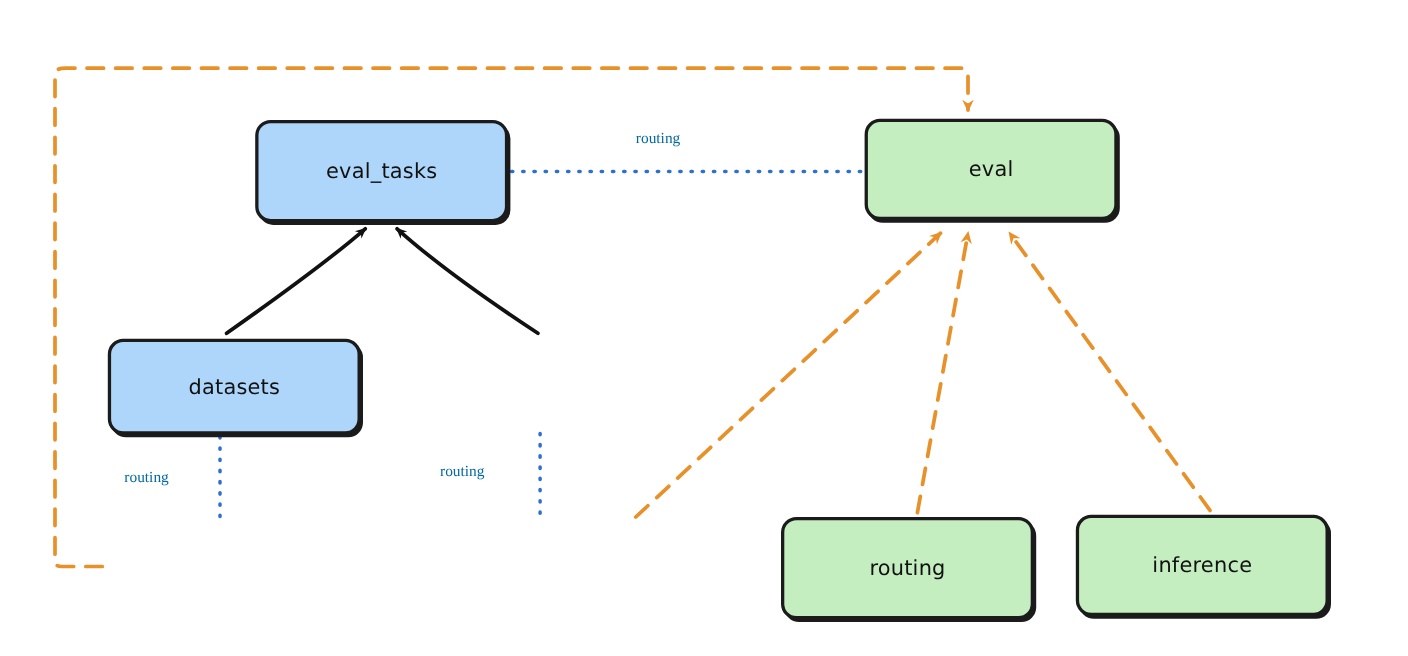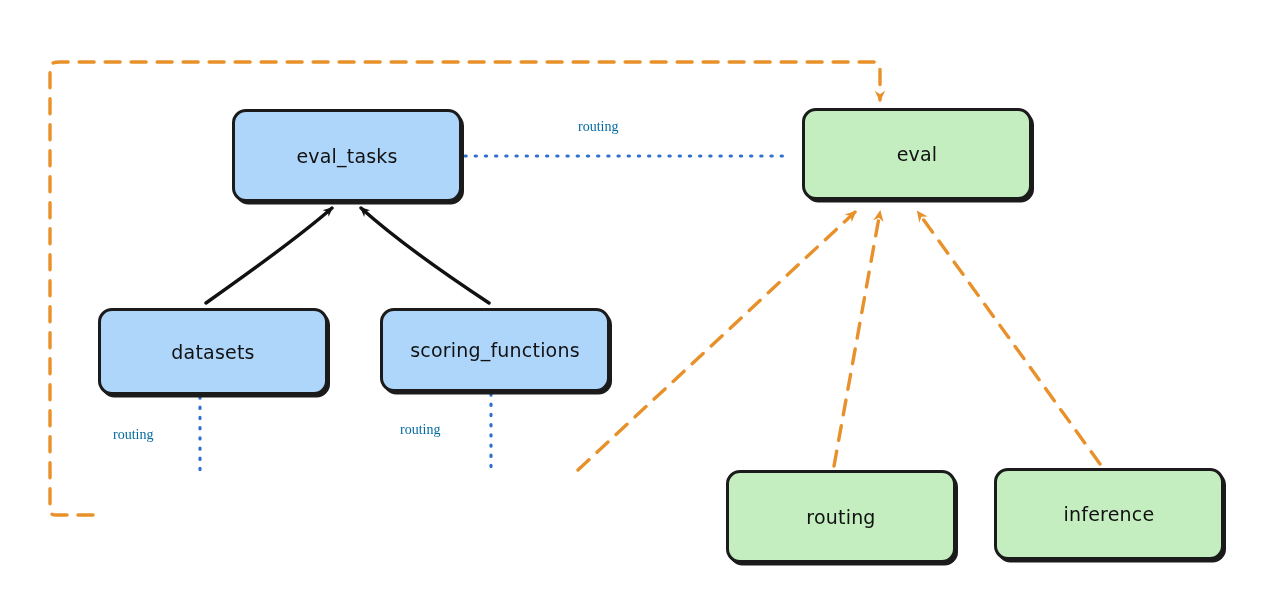--- a/index.html
+++ b/index.html
@@ -33,21 +33,21 @@
     display: flex;
     align-items: center;
     justify-content: center;
     font-family: "DejaVu Sans", sans-serif;
     font-size: 19px;
     color: #111111;
     letter-spacing: 0.2px;
     box-shadow: 2.5px 3px 0 -0.5px #1b1b1b;
   }
   .node.api  { background: #aed6fa; }
-  .node.prov { background: #c4edc0; margin-left: 16px; }
+  .node.prov { background: #c4edc0; }
   .node-label {
     pointer-events: none;
     white-space: nowrap;
   }
   .edge-label {
     position: absolute;
     font-family: Liberation Serif, serif;
     font-size: 14px;
     color: #0369a1;
     white-space: nowrap;
@@ -105,23 +105,20 @@
   </div>
 
   <div class="node prov" style="left:786px; top:108px; width:230px; height:92px;">
     <span class="node-label">eval</span>
   </div>
 
   <div class="node api" style="left:98px; top:308px; width:230px; height:87px;align-items:center;">
     <span class="node-label">datasets</span>
   </div>
 
-  <div class="node api" style="left:380px; top:308px; width:230px; height:84px;">
-    <span class="node-label">scoring_functions</span>
-  </div>
 
 
 
   <div class="node prov" style="left:710px; top:470px; width:230px; height:93px;">
     <span class="node-label">routing</span>
   </div>
 
   <div class="node prov" style="left:978px; top:468px; width:230px; height:92px;text-align:right;">
     <span class="node-label">inference</span>
   </div>

